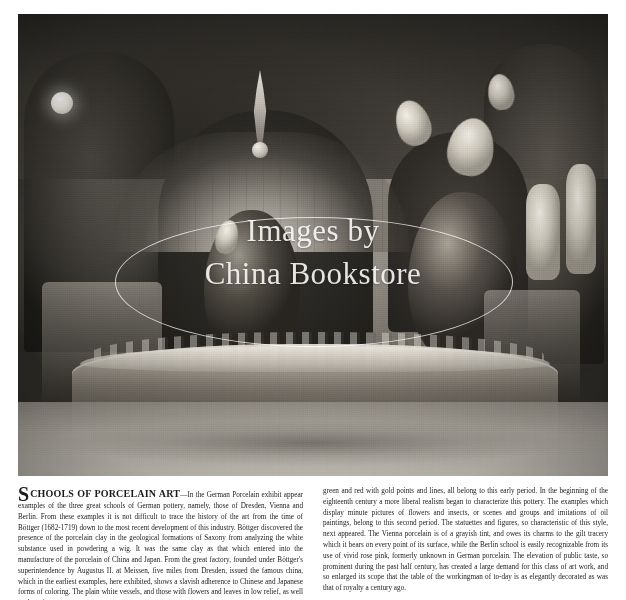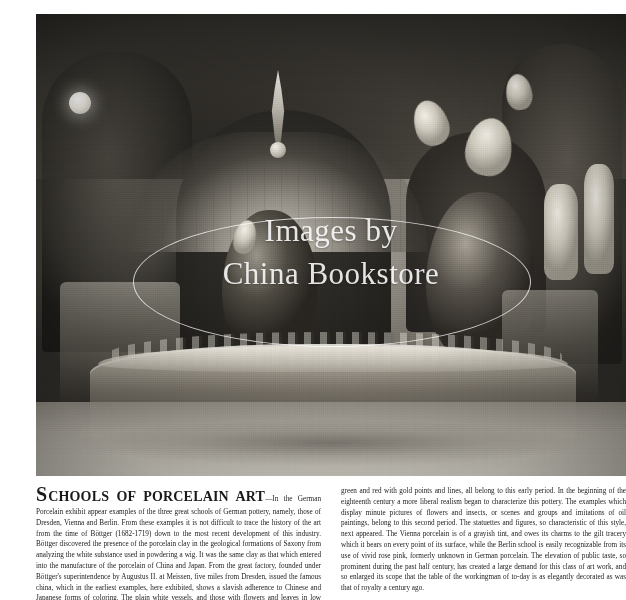--- a/index.html
+++ b/index.html
@@ -13,21 +13,21 @@
     font-family: "Liberation Serif", serif;
     color: #1a1a1a;
     overflow: hidden;
   }
 
   .page {
     position: relative;
     width: 626px;
     height: 600px;
     box-sizing: border-box;
-    padding: 14px 18px 8px 36px;
+    padding: 14px 18px 8px 18px;
     background: #ffffff;
   }
 
   
   .plate {
     position: relative;
     width: 590px;
     height: 462px;
     margin: 0 auto;
     overflow: hidden;
@@ -261,21 +261,21 @@
     line-height: 1.5;
     text-align: justify;
   }
   .col { width: 285px; }
   .col p { margin: 0; text-indent: 0; }
 
   .headline {
     font-variant: small-caps;
     font-weight: bold;
     letter-spacing: 0.2px;
-    font-size: 14px;
+    font-size: 10px;
   }
   .dropcap {
     float: left;
     font-size: 20px;
     line-height: 14px;
     padding: 1px 1px 0 0;
     font-weight: bold;
     font-family: "Liberation Serif", serif;
   }
 </style>

